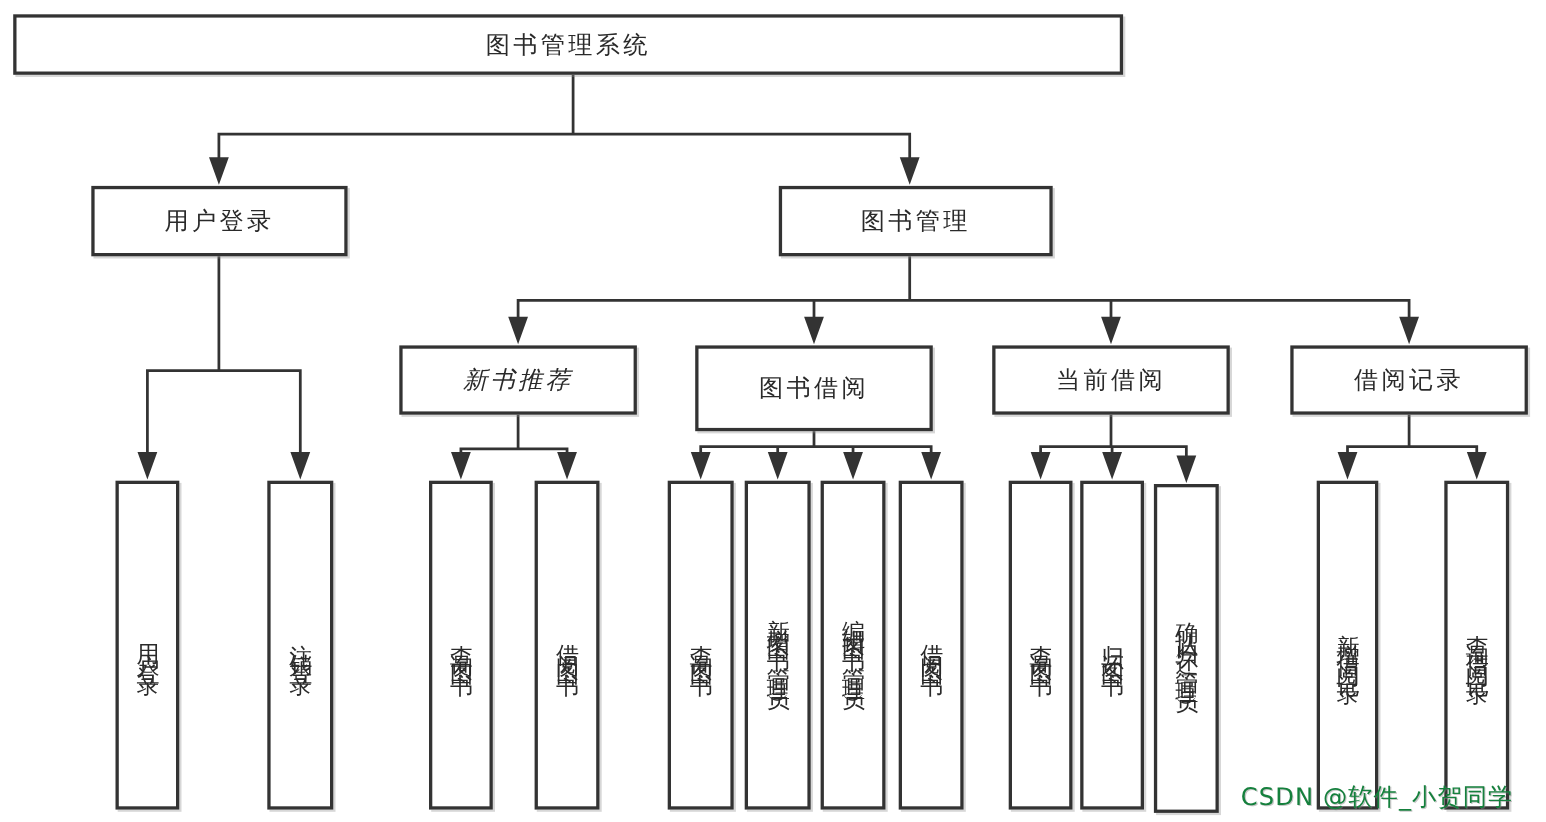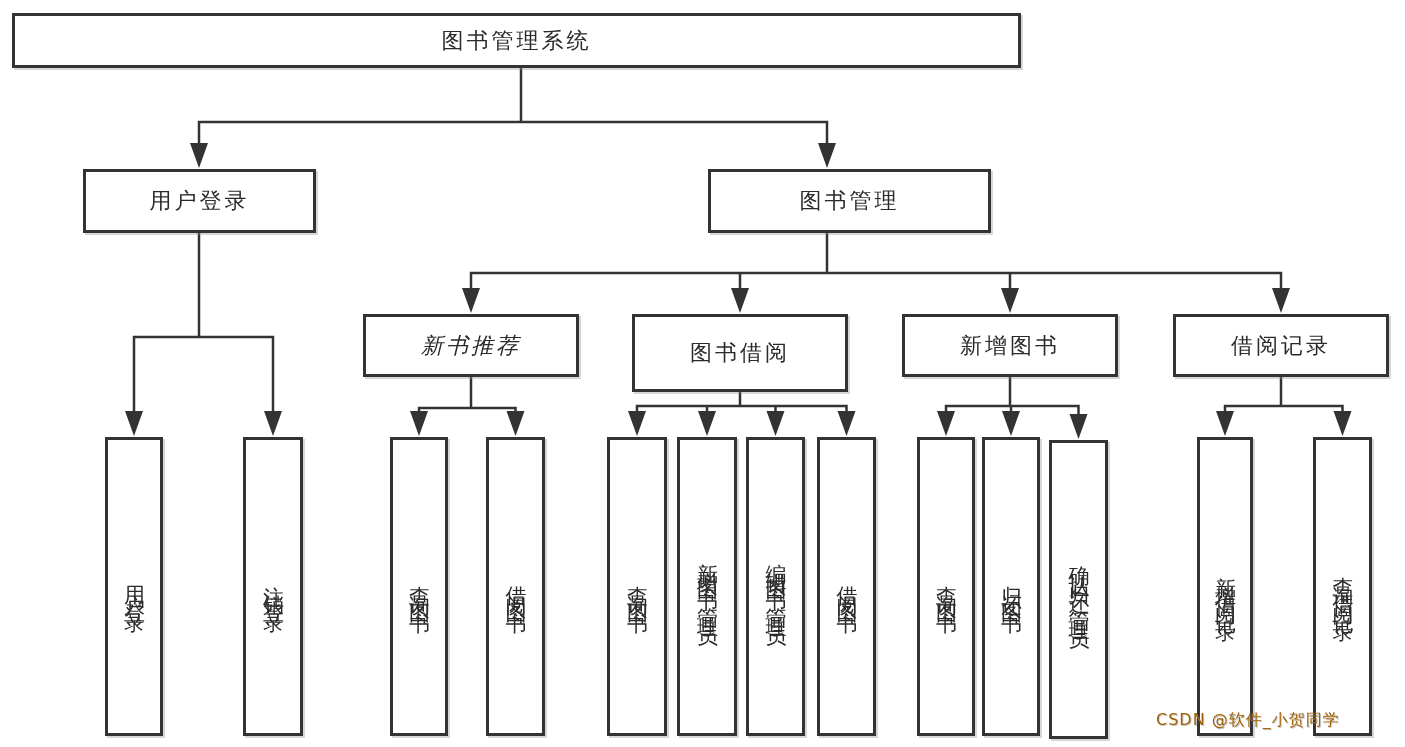--- a/index.html
+++ b/index.html
@@ -13,21 +13,21 @@
     border:3px solid #333333;display:flex;align-items:center;justify-content:center;
     color:#2a2a2a;box-shadow:2px 2px 0 rgba(140,140,140,0.35);
   }
   .box.h{font-size:22px;letter-spacing:3px;white-space:nowrap;text-align:right;}
   .box.v{font-size:21px;}
   .box.v .vtext{
     writing-mode:vertical-rl;text-orientation:mixed;
     letter-spacing:9px;line-height:1;
   }
   .watermark{
-    position:absolute;left:1156px;top:710px;font-size:16px;color:#a16207;
+    position:absolute;left:1128px;top:710px;font-size:22px;color:#15803d;
     letter-spacing:1px;white-space:nowrap;z-index:5;
     text-shadow:1px 1px 0 rgba(130,130,130,0.45);
   }
 </style>
 </head>
 <body>
 
 <div class="stage">
 
   <svg class="connector-svg" width="1405" height="747" viewBox="0 0 1405 747">
@@ -51,25 +51,25 @@
              M628 411 L646 411 L637 436 Z  M698 411 L716 411 L707 436 Z
              M766.5 411 L784.5 411 L775.5 436 Z  M837.5 411 L855.5 411 L846.5 436 Z
              M937 411 L955 411 L946 436 Z  M1002 411 L1020 411 L1011 436 Z
              M1069.5 414 L1087.5 414 L1078.5 439 Z
              M1216 411 L1234 411 L1225 436 Z  M1333.5 411 L1351.5 411 L1342.5 436 Z" fill="#333333" stroke="none"></path>
   </svg>
 
   <div class="box h" style="left:12px;top:13px;width:1009px;height:55px;">图书管理系统</div>
 
   <div class="box h" style="left:83px;top:169px;width:233px;height:64px;">用户登录</div>
-  <div class="box h" style="left:708px;top:169px;width:283px;height:64px;">图书管理</div>
+  <div class="box h" style="left:708px;top:169px;width:249px;height:64px;">图书管理</div>
 
   <div class="box h" style="left:363px;top:314px;width:216px;height:63px;font-style:italic;">新书推荐</div>
   <div class="box h" style="left:632px;top:314px;width:216px;height:78px;">图书借阅</div>
-  <div class="box h" style="left:902px;top:314px;width:216px;height:63px;">新增图书</div>
+  <div class="box h" style="left:902px;top:314px;width:216px;height:63px;">当前借阅</div>
   <div class="box h" style="left:1173px;top:314px;width:216px;height:63px;">借阅记录</div>
 
   <div class="box v" style="left:105px;top:437px;width:58px;height:299px;">
     <span class="vtext">用户登录</span>
   </div>
   <div class="box v" style="left:243px;top:437px;width:60px;height:299px;">
     <span class="vtext">注销登录</span>
   </div>
 
   <div class="box v" style="left:390px;top:437px;width:58px;height:299px;">

